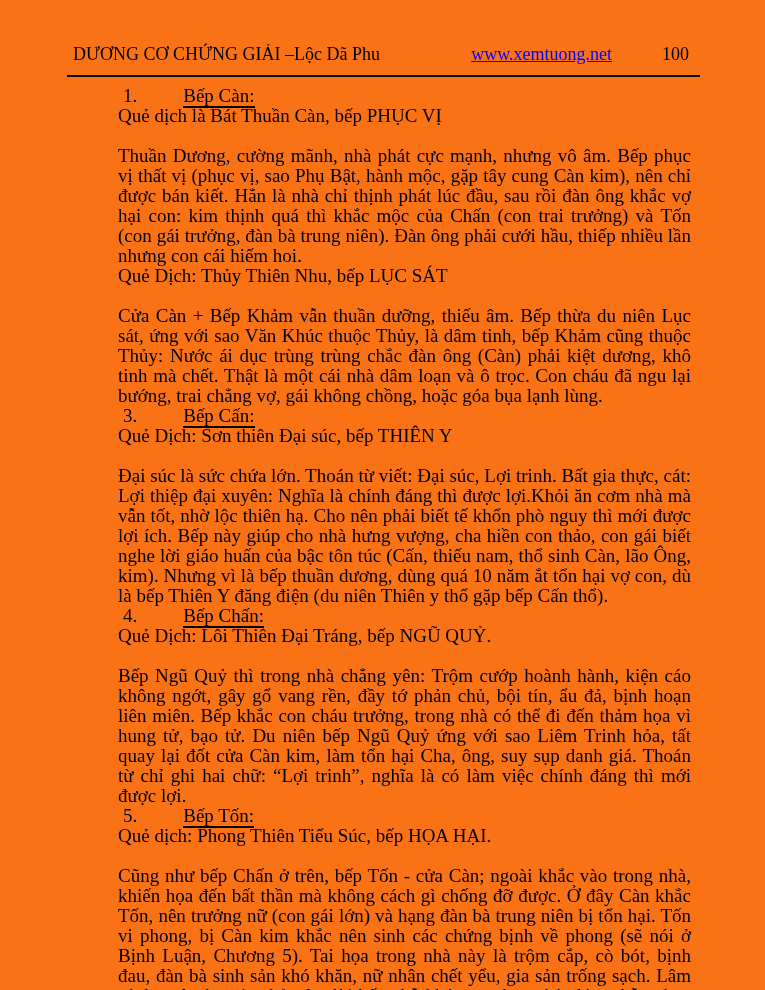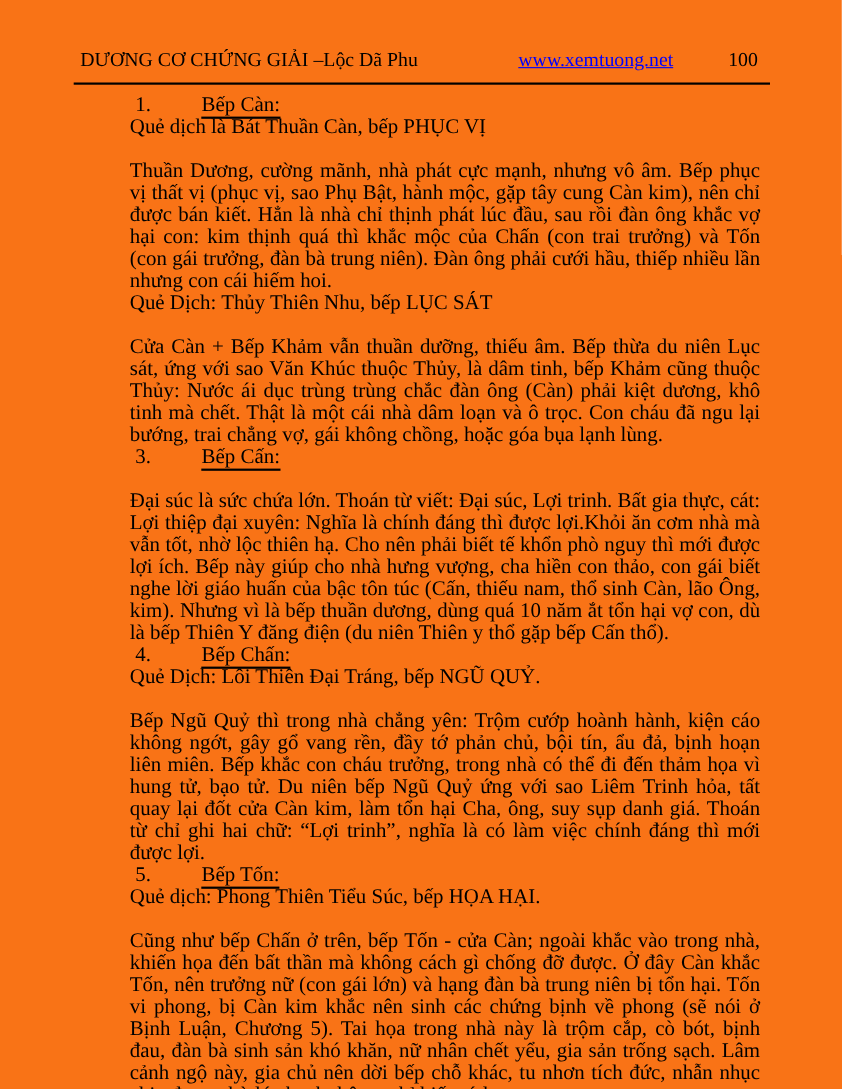--- a/index.html
+++ b/index.html
@@ -85,20 +85,21 @@
 
     <div class="section">
       <div class="subtitle">Quẻ Dịch: Thủy Thiên Nhu, bếp LỤC SÁT</div>
       <div class="body-para">Cửa Càn + Bếp Khảm vẫn thuần dưỡng, thiếu âm. Bếp thừa du niên Lục sát, ứng với sao Văn Khúc thuộc Thủy, là dâm tinh, bếp Khảm cũng thuộc Thủy: Nước ái dục trùng trùng chắc đàn ông (Càn) phải kiệt dương, khô tinh mà chết. Thật là một cái nhà dâm loạn và ô trọc. Con cháu đã ngu lại bướng, trai chẳng vợ, gái không chồng, hoặc góa bụa lạnh lùng.</div>
     </div>
 
     <div class="section">
       <div class="item-head">
         <span class="num">3.</span><span class="head-label">Bếp Cấn:</span>
       </div>
+      <div class="subtitle">Quẻ Dịch: Sơn thiên Đại súc, bếp THIÊN Y</div>
       <div class="body-para">Đại súc là sức chứa lớn. Thoán từ viết: Đại súc, Lợi trinh. Bất gia thực, cát: Lợi thiệp đại xuyên: Nghĩa là chính đáng thì được lợi.Khỏi ăn cơm nhà mà vẫn tốt, nhờ lộc thiên hạ. Cho nên phải biết tế khổn phò nguy thì mới được lợi ích. Bếp này giúp cho nhà hưng vượng, cha hiền con thảo, con gái biết nghe lời giáo huấn của bậc tôn túc (Cấn, thiếu nam, thổ sinh Càn, lão Ông, kim). Nhưng vì là bếp thuần dương, dùng quá 10 năm ắt tổn hại vợ con, dù là bếp Thiên Y đăng điện (du niên Thiên y thổ gặp bếp Cấn thổ).</div>
     </div>
 
     <div class="section">
       <div class="item-head">
         <span class="num">4.</span><span class="head-label">Bếp Chấn:</span>
       </div>
       <div class="subtitle">Quẻ Dịch: Lôi Thiên Đại Tráng, bếp NGŨ QUỶ.</div>
       <div class="body-para">Bếp Ngũ Quỷ thì trong nhà chẳng yên: Trộm cướp hoành hành, kiện cáo không ngớt, gây gổ vang rền, đầy tớ phản chủ, bội tín, ẩu đả, bịnh hoạn liên miên. Bếp khắc con cháu trưởng, trong nhà có thể đi đến thảm họa vì hung tử, bạo tử. Du niên bếp Ngũ Quỷ ứng với sao Liêm Trinh hỏa, tất quay lại đốt cửa Càn kim, làm tổn hại Cha, ông, suy sụp danh giá. Thoán từ chỉ ghi hai chữ: “Lợi trinh”, nghĩa là có làm việc chính đáng thì mới được lợi.</div>
     </div>

